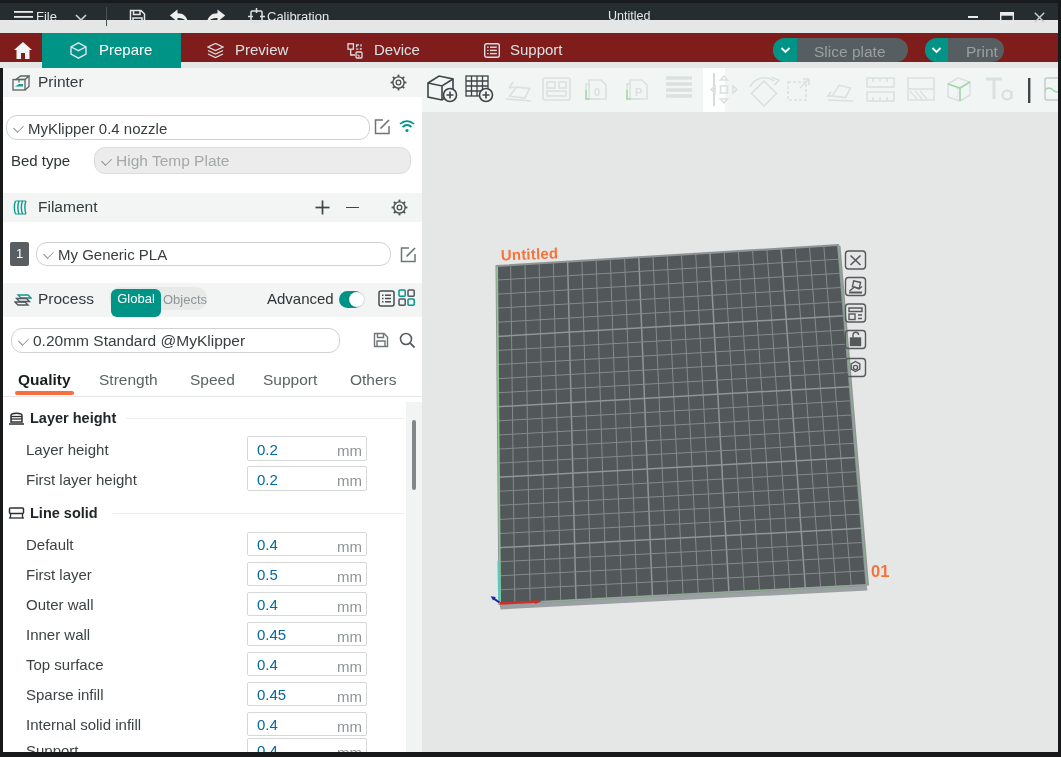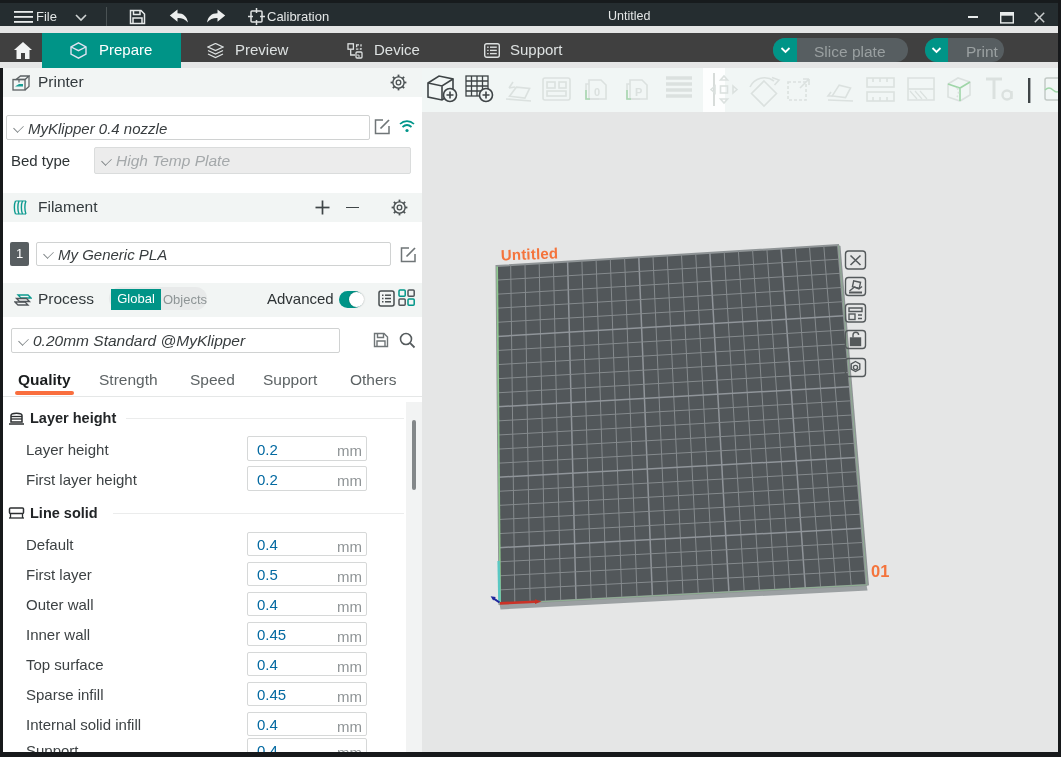--- a/index.html
+++ b/index.html
@@ -1,29 +1,29 @@
 <!DOCTYPE html>
 <html><head>
 <meta charset="utf-8">
 <style>
 *{margin:0;padding:0;box-sizing:border-box;}
 html,body{width:1061px;height:757px;overflow:hidden;}
 body{font-family:"Liberation Sans",sans-serif;position:relative;background:#e5e6e6;}
 .abs{position:absolute;}
 
-#titlebar{position:absolute;left:0;top:0;width:1061px;height:26px;background:#252d30;}
+#titlebar{position:absolute;left:0;top:0;width:1061px;height:20px;background:#252d30;}
 #titlebar .txt{color:#e4e7e7;font-size:13px;}
 
-#tabbar{position:absolute;left:0;top:33px;width:1061px;height:29px;background:#404040;}
+#tabbar{position:absolute;left:0;top:33px;width:1061px;height:29px;background:#7f1d1d;}
 .tabtxt{color:#dde1e1;font-size:15px;}
 
 #panel{position:absolute;left:0;top:68px;width:422px;height:689px;background:#ffffff;}
 .sechead{position:absolute;left:0;width:422px;background:#f2f5f4;}
 .sechead .t{position:absolute;left:38px;font-size:15.5px;font-weight:normal;color:#333a3d;}
-.sel{position:absolute;background:#fff;border:1px solid #d0d2d2;border-radius:2px;font-style:italic;}
+.sel{position:absolute;background:#fff;border:1px solid #d0d2d2;border-radius:11px;}
 .sel .tx{position:absolute;left:21px;top:50%;transform:translateY(-50%);font-size:15px;color:#383d3f;white-space:nowrap;}
 .chev{position:absolute;left:7px;top:50%;width:8px;height:8px;margin-top:-6px;}
 .chev:before{content:"";position:absolute;left:0;top:1px;width:8px;height:8px;border-left:1.5px solid #7c8284;border-bottom:1.5px solid #7c8284;transform:rotate(-45deg) scale(1,.68);}
 .rowlab{position:absolute;left:26px;font-size:15px;color:#3d4244;white-space:nowrap;}
 .inp{position:absolute;left:247px;width:120px;background:#fff;border:1px solid #d6d8d8;border-radius:2px;}
 .inp .v{position:absolute;left:9px;top:50%;transform:translateY(-50%);font-size:15px;color:#0369a1;}
 .inp .u{position:absolute;right:4px;top:calc(50% + 1.5px);transform:translateY(-50%);font-size:15px;color:#8f9496;}
 .grphead{position:absolute;left:0;width:422px;height:18px;}
 .grphead .t{position:absolute;left:30px;top:0;font-size:14.5px;font-weight:bold;color:#222527;white-space:nowrap;}
 .grphead .ln{position:absolute;top:8px;height:1px;background:#ebecec;right:18px;}
@@ -232,21 +232,21 @@
 
   <div class="sechead" style="top:215px;height:34px;">
     <svg class="abs" style="left:14px;top:9px" width="18" height="16" viewBox="0 0 18 16">
       <path d="M4 3 H14 L17 6 H7 Z" fill="none" stroke="#0b9a8f" stroke-width="1.3"></path>
       <path d="M2.5 6.5 H12.5 L15.5 9.5 H5.5 Z" fill="none" stroke="#50565a" stroke-width="1.3"></path>
       <path d="M1 10 H11 L14 13 H4 Z" fill="none" stroke="#50565a" stroke-width="1.3"></path>
     </svg>
     <div class="t" style="top:7px;">Process</div>
 
     <div class="abs" style="left:109px;top:4px;width:98px;height:23px;background:#e8eaea;border-radius:11.5px;"></div>
-    <div class="abs" style="left:111px;top:6px;width:50px;height:21px;background:#009487;border-radius:0;color:#fff;font-size:13px;text-align:center;line-height:19px;">Global</div>
+    <div class="abs" style="left:111px;top:6px;width:50px;height:28px;background:#009487;border-radius:6px;color:#fff;font-size:13px;text-align:center;line-height:19px;">Global</div>
     <div class="abs" style="left:163px;top:9px;font-size:13px;color:#8e9596;">Objects</div>
     <div class="abs" style="left:267px;top:7px;font-size:15px;color:#2e3335;">Advanced</div>
 
     <div class="abs" style="left:339px;top:7.5px;width:24px;height:17px;background:#009487;border-radius:8.5px;"></div>
     <div class="abs" style="left:348.5px;top:8.5px;width:15px;height:15px;background:#fff;border-radius:50%;box-shadow:0 0 1.5px rgba(0,0,0,.35);"></div>
 
     <svg class="abs" style="left:378px;top:7px" width="17" height="17" viewBox="0 0 17 17">
       <rect x="1" y="1" width="15" height="15" rx="2" fill="none" stroke="#474d4f" stroke-width="1.5"></rect>
       <line x1="4" y1="5.2" x2="5.5" y2="5.2" stroke="#474d4f" stroke-width="1.5"></line>
       <line x1="7" y1="5.2" x2="13" y2="5.2" stroke="#474d4f" stroke-width="1.5"></line>

